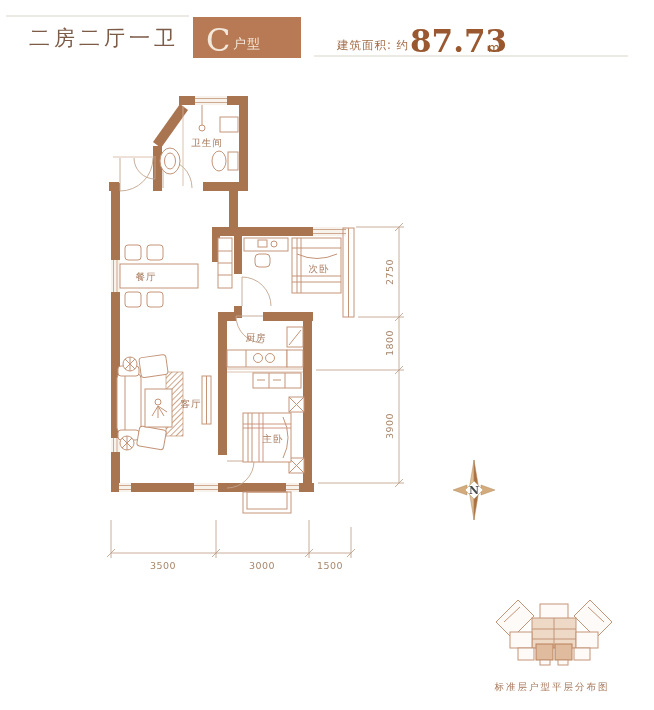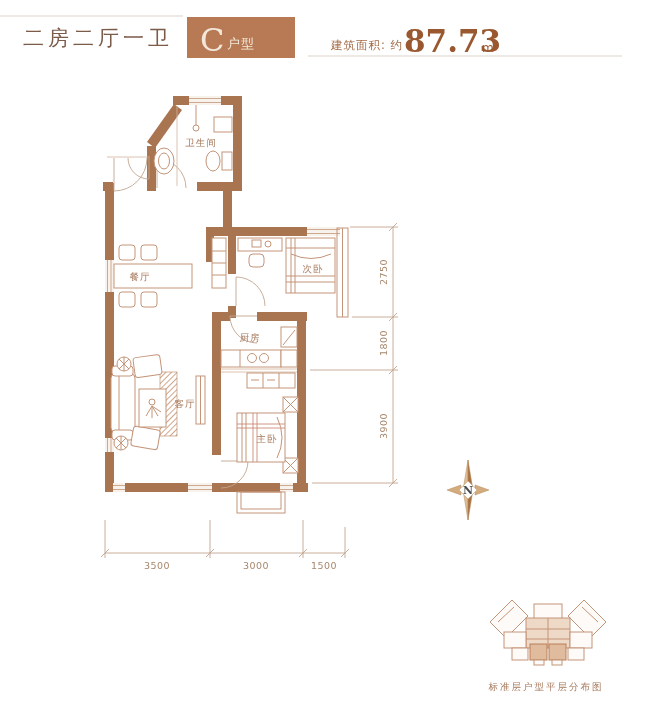--- a/index.html
+++ b/index.html
@@ -1,17 +1,17 @@
 <!DOCTYPE html>
 <html><head>
 <meta charset="utf-8">
 <style>
   html,body{margin:0;padding:0;background:#ffffff;}
   .page{position:relative;width:622px;height:710px;background:#fff;overflow:hidden;
-        font-family:"DejaVu Sans","Liberation Sans",sans-serif;}
+        font-family:"DejaVu Sans","Liberation Sans",sans-serif;margin-left:6px;}
   svg{position:absolute;left:0;top:0;}
   text{font-family:"DejaVu Sans","Liberation Sans",sans-serif;}
   .serif{font-family:"DejaVu Serif","Liberation Serif",serif;}
   .roomlbl{font-size:9.5px;fill:#a5775a;letter-spacing:1px;}
   .dimlbl{font-size:9.5px;fill:#a8876c;letter-spacing:.5px;}
   .wall{fill:#a97450;}
   .furn{stroke:#c49478;fill:none;stroke-width:1;}
   .furnf{stroke:#c49478;fill:#ffffff;stroke-width:1;}
   .thin{stroke:#d4b39c;stroke-width:.8;fill:none;}
   .arc{stroke:#c2a58e;stroke-width:.9;fill:none;}

